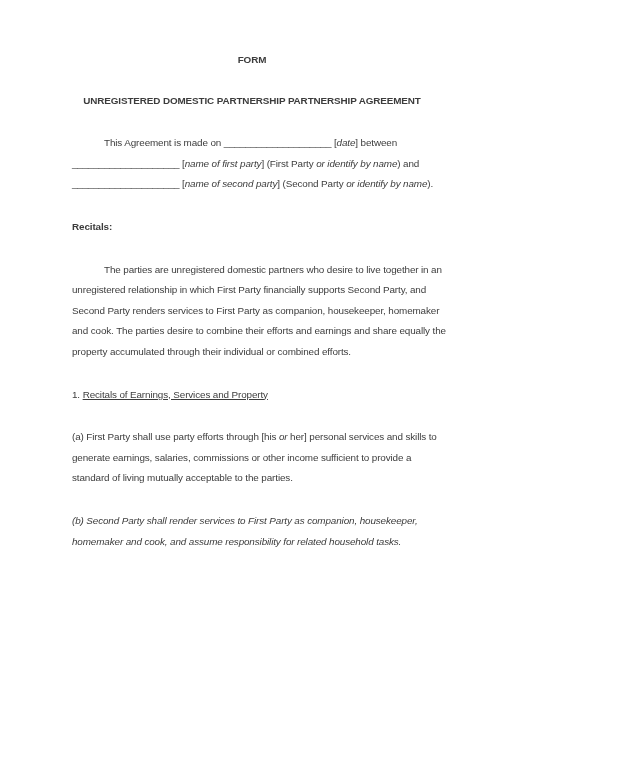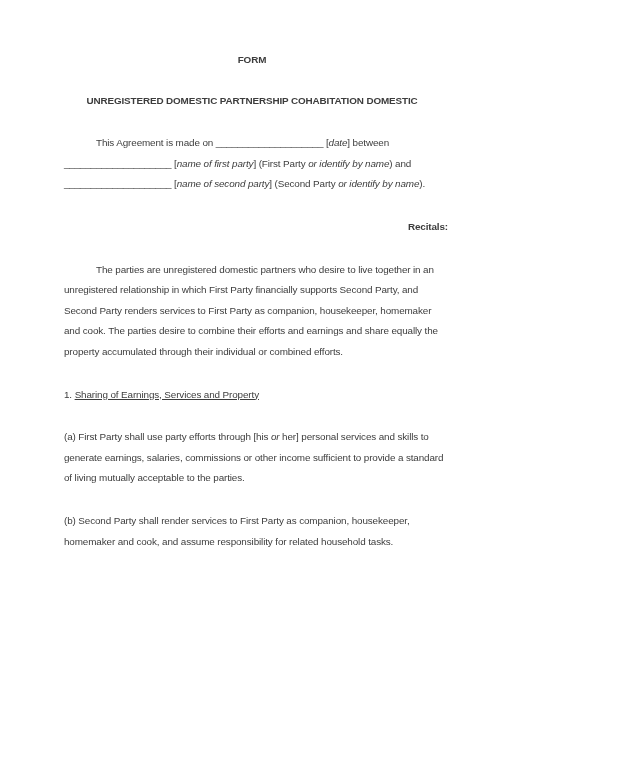--- a/index.html
+++ b/index.html
@@ -21,50 +21,50 @@
     letter-spacing: -0.12px;
     color: #3c3c3c;
   }
   .doc-title, .doc-subtitle {
     text-align: center;
     font-weight: bold;
     margin: 0;
   }
   .doc-subtitle { margin-top: 20px; }
   p.para {
-    margin: 22px 0 0 8px;
+    margin: 22px 0 0 16px;
   }
   .indent { text-indent: 32px; }
   .m43 { margin-top: 43px; }
-  .m64 { margin-top: 64px; text-align: right; }
+  .m64 { margin-top: 64px; }
   .m24 { margin-top: 24px; }
   .m22 { margin-top: 22px; }
   .m16 { margin-top: 16px; }
-  .m19 { margin-top: 19px; }
+  .m19 { margin-top: 19px; font-style: italic; }
   .m23 { margin-top: 23px; }
   .i { font-style: italic; }
   .b { font-weight: bold; }
   .u { text-decoration: underline; }
 </style>
 </head>
 <body>
 
 <div class="page">
 
   <p class="doc-title">FORM</p>
 
-  <p class="doc-subtitle">UNREGISTERED DOMESTIC PARTNERSHIP COHABITATION DOMESTIC</p>
+  <p class="doc-subtitle">UNREGISTERED DOMESTIC PARTNERSHIP PARTNERSHIP AGREEMENT</p>
 
   <p class="para indent m43"><span>This Agreement is made on ____________________ [</span><span class="i">date</span><span>] between ____________________ [</span><span class="i">name of first party</span><span>] (First Party </span><span class="i">or identify by name</span><span>) and ____________________ [</span><span class="i">name of second party</span><span>] (Second Party </span><span class="i">or identify by name</span><span>).</span></p>
 
   <p class="para m64"><span class="b">Recitals:</span></p>
 
   <p class="para indent m24"><span>The parties are unregistered domestic partners who desire to live together in an unregistered relationship in which First Party financially supports Second Party, and Second Party renders services to First Party as companion, housekeeper, homemaker and cook. The parties desire to combine their efforts and earnings and share equally the property accumulated through their individual or combined efforts.</span></p>
 
 
-  <p class="para m16"><span>1. </span><span class="u">Sharing of Earnings, Services and Property</span></p>
+  <p class="para m16"><span>1. </span><span class="u">Recitals of Earnings, Services and Property</span></p>
 
   <p class="para m22"><span>(a) First Party shall use party efforts through [his </span><span class="i">or</span><span> her] personal services and skills to generate earnings, salaries, commissions or other income sufficient to provide a standard of living mutually acceptable to the parties.</span></p>
 
   <p class="para m19"><span>(b) Second Party shall render services to First Party as companion, housekeeper, homemaker and cook, and assume responsibility for related household tasks.</span></p>
 
 
 </div>
 
 </body></html>

